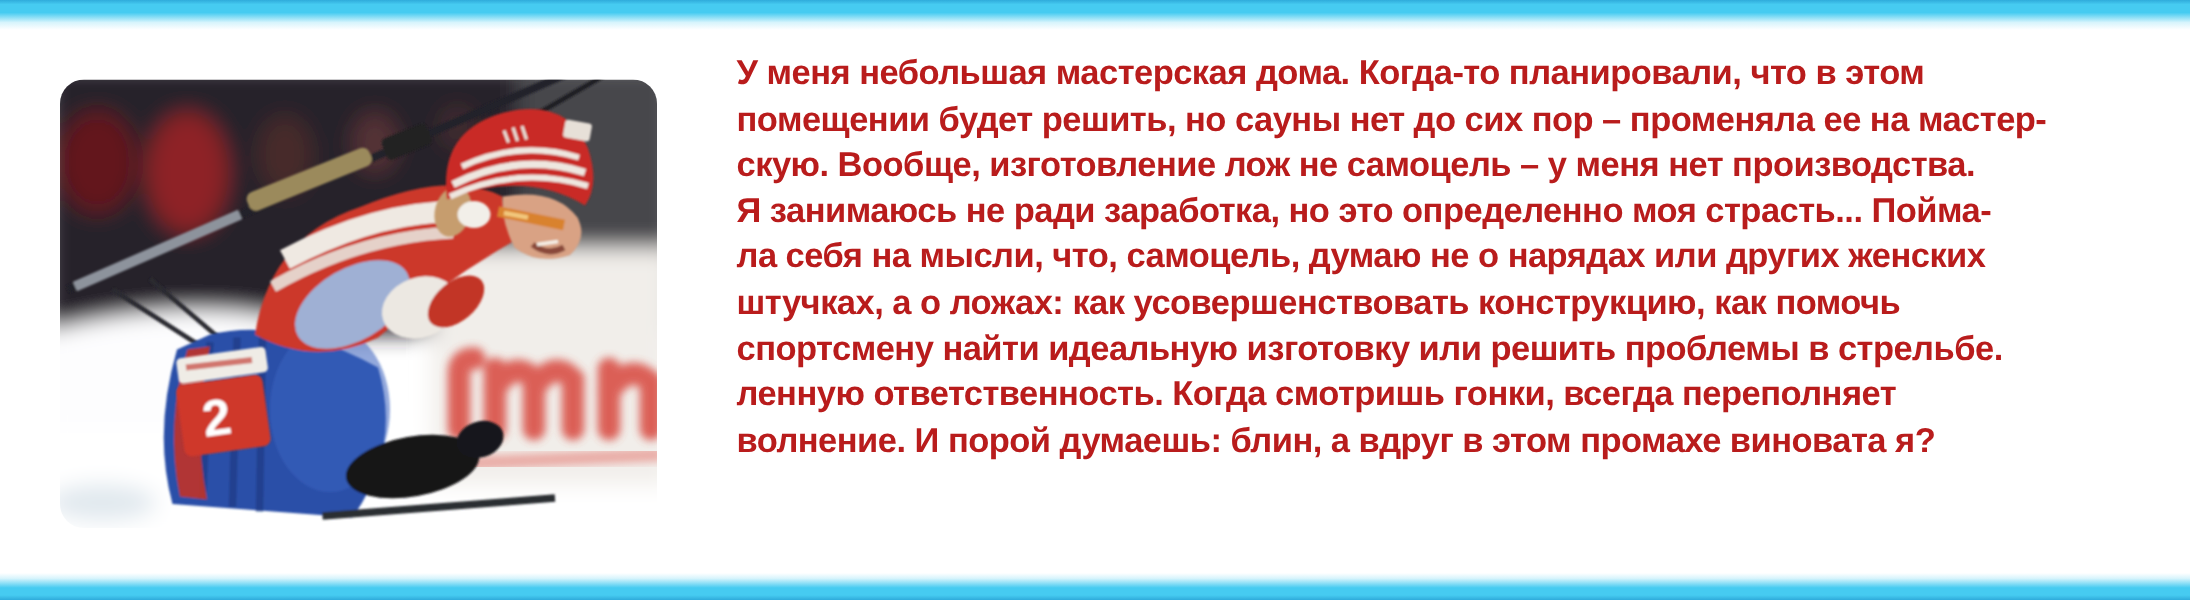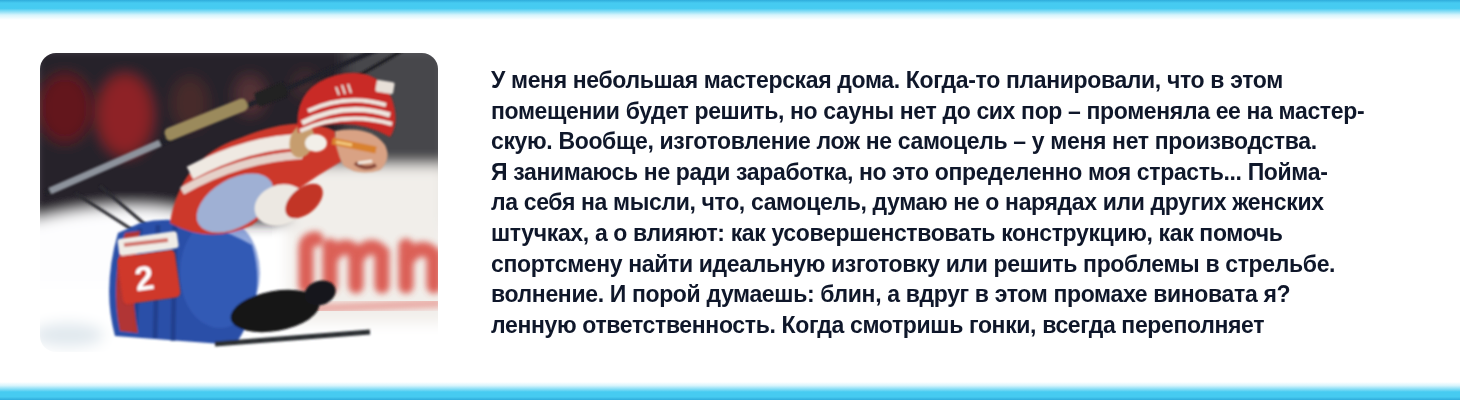--- a/index.html
+++ b/index.html
@@ -52,23 +52,23 @@
     background: #ffffff;
   }
   figure.photo svg {
     display: block;
     width: 398px;
     height: 299px;
   }
   .quote {
     position: absolute;
     left: 491px;
-    top: 65px;
+    top: 33px;
     width: 965px;
-    color: #0f172a;
+    color: #b91c1c;
     font-size: 23px;
     font-weight: 700;
     line-height: 30.6px;
     letter-spacing: -0.35px;
   }
   .quote-line {
     white-space: nowrap;
   }
 </style>
 </head>
@@ -168,19 +168,19 @@
     </g>
   </svg>
 </figure>
 
 <div class="quote">
     <div class="quote-line">У меня небольшая мастерская дома. Когда-то планировали, что в этом</div>
     <div class="quote-line">помещении будет решить, но сауны нет до сих пор – променяла ее на мастер-</div>
     <div class="quote-line">скую. Вообще, изготовление лож не самоцель – у меня нет производства.</div>
     <div class="quote-line">Я занимаюсь не ради заработка, но это определенно моя страсть... Пойма-</div>
     <div class="quote-line">ла себя на мысли, что, самоцель, думаю не о нарядах или других женских</div>
-    <div class="quote-line">штучках, а о влияют: как усовершенствовать конструкцию, как помочь</div>
+    <div class="quote-line">штучках, а о ложах: как усовершенствовать конструкцию, как помочь</div>
     <div class="quote-line">спортсмену найти идеальную изготовку или решить проблемы в стрельбе.</div>
+    <div class="quote-line">ленную ответственность. Когда смотришь гонки, всегда переполняет</div>
     <div class="quote-line">волнение. И порой думаешь: блин, а вдруг в этом промахе виновата я?</div>
-    <div class="quote-line">ленную ответственность. Когда смотришь гонки, всегда переполняет</div>
   </div>
 
 <div class="accent-strip bottom"></div>
 
 </body></html>

